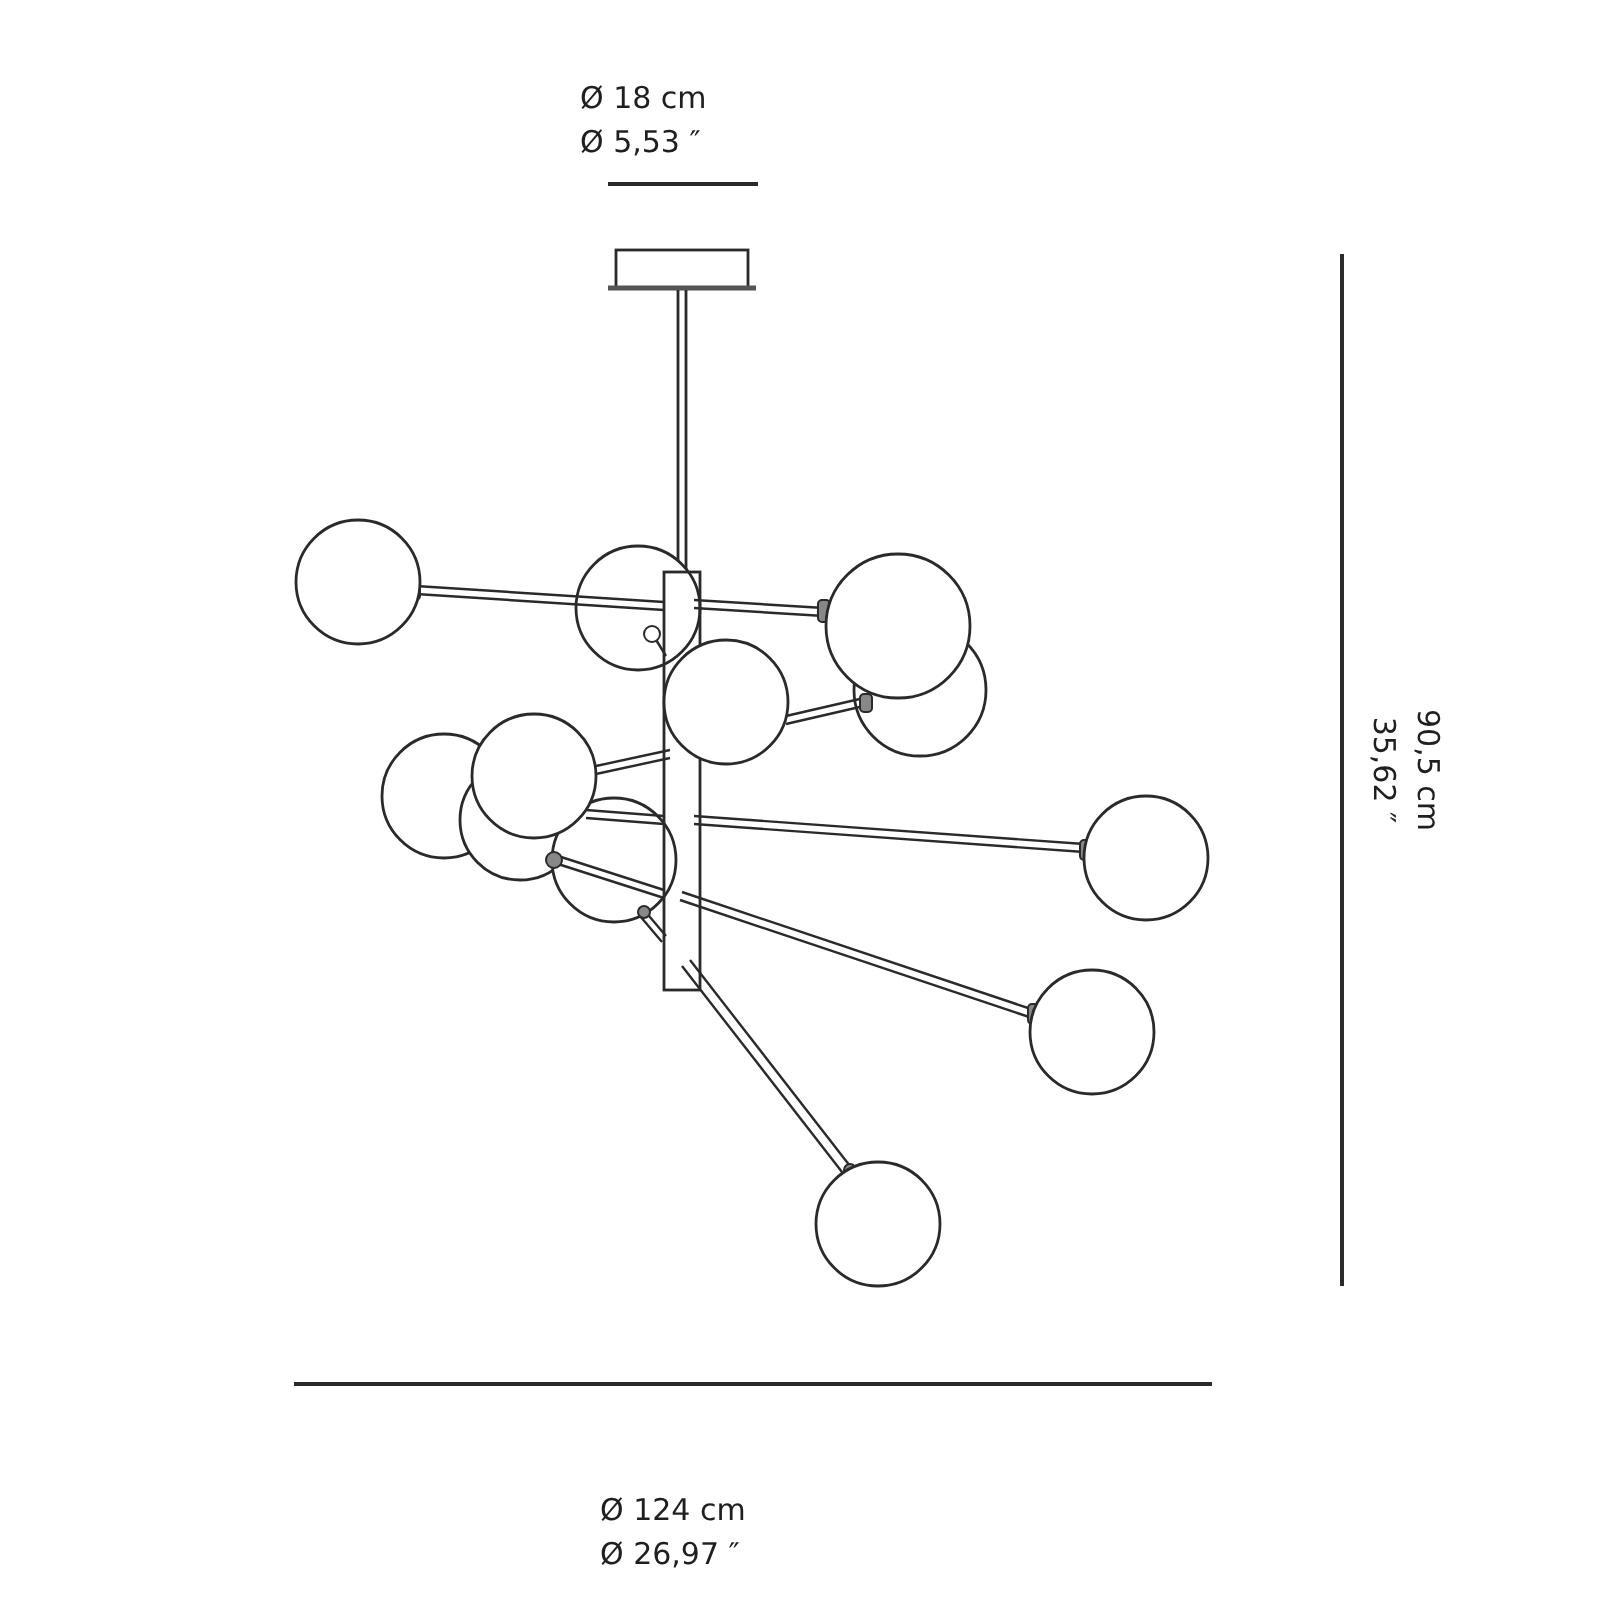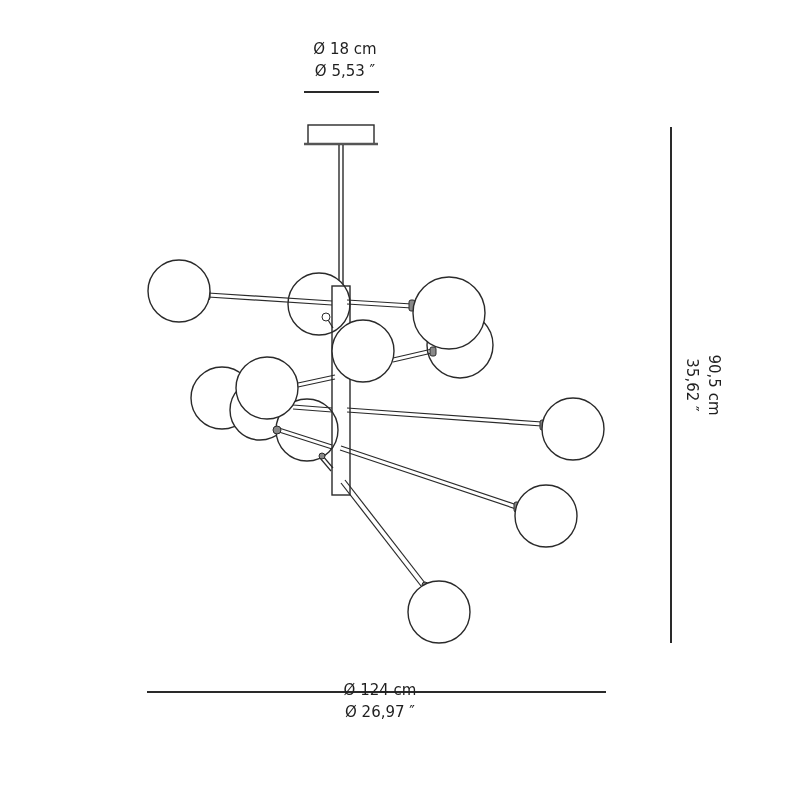--- a/index.html
+++ b/index.html
@@ -1,20 +1,20 @@
 <!DOCTYPE html>
 <html><head>
   <meta charset="utf-8">
   <style>
     html, body { margin: 0; padding: 0; background: #ffffff; }
     body { width: 800px; height: 800px; position: relative; overflow: hidden;
            font-family: "DejaVu Sans", "Liberation Sans", sans-serif; color: #1a1a1a; }
-    .dim-text { position: absolute; font-size: 15px; line-height: 22px; text-align: center; color: #1f1f1f; }
+    .dim-text { position: absolute; font-size: 15px; line-height: 22px; text-align: left; color: #1f1f1f; }
     .dim-top { left: 290px; top: 38px; width: 110px; }
-    .dim-bottom { left: 300px; top: 679px; width: 160px; }
+    .dim-bottom { left: 300px; top: 744px; width: 160px; }
     .dim-side { position: absolute; left: 703px; top: 385px; width: 120px; font-size: 15px; line-height: 22px;
                 text-align: center; transform: translate(-50%, -50%) rotate(90deg); transform-origin: center; color:#1f1f1f; }
     .dim-line { position: absolute; background: #2a2a2a; }
     svg.drawing { position: absolute; left: 0; top: 0; }
   </style>
 </head>
 <body>
 
 <div class="dim-text dim-top">
   <div>Ø 18 cm</div>

